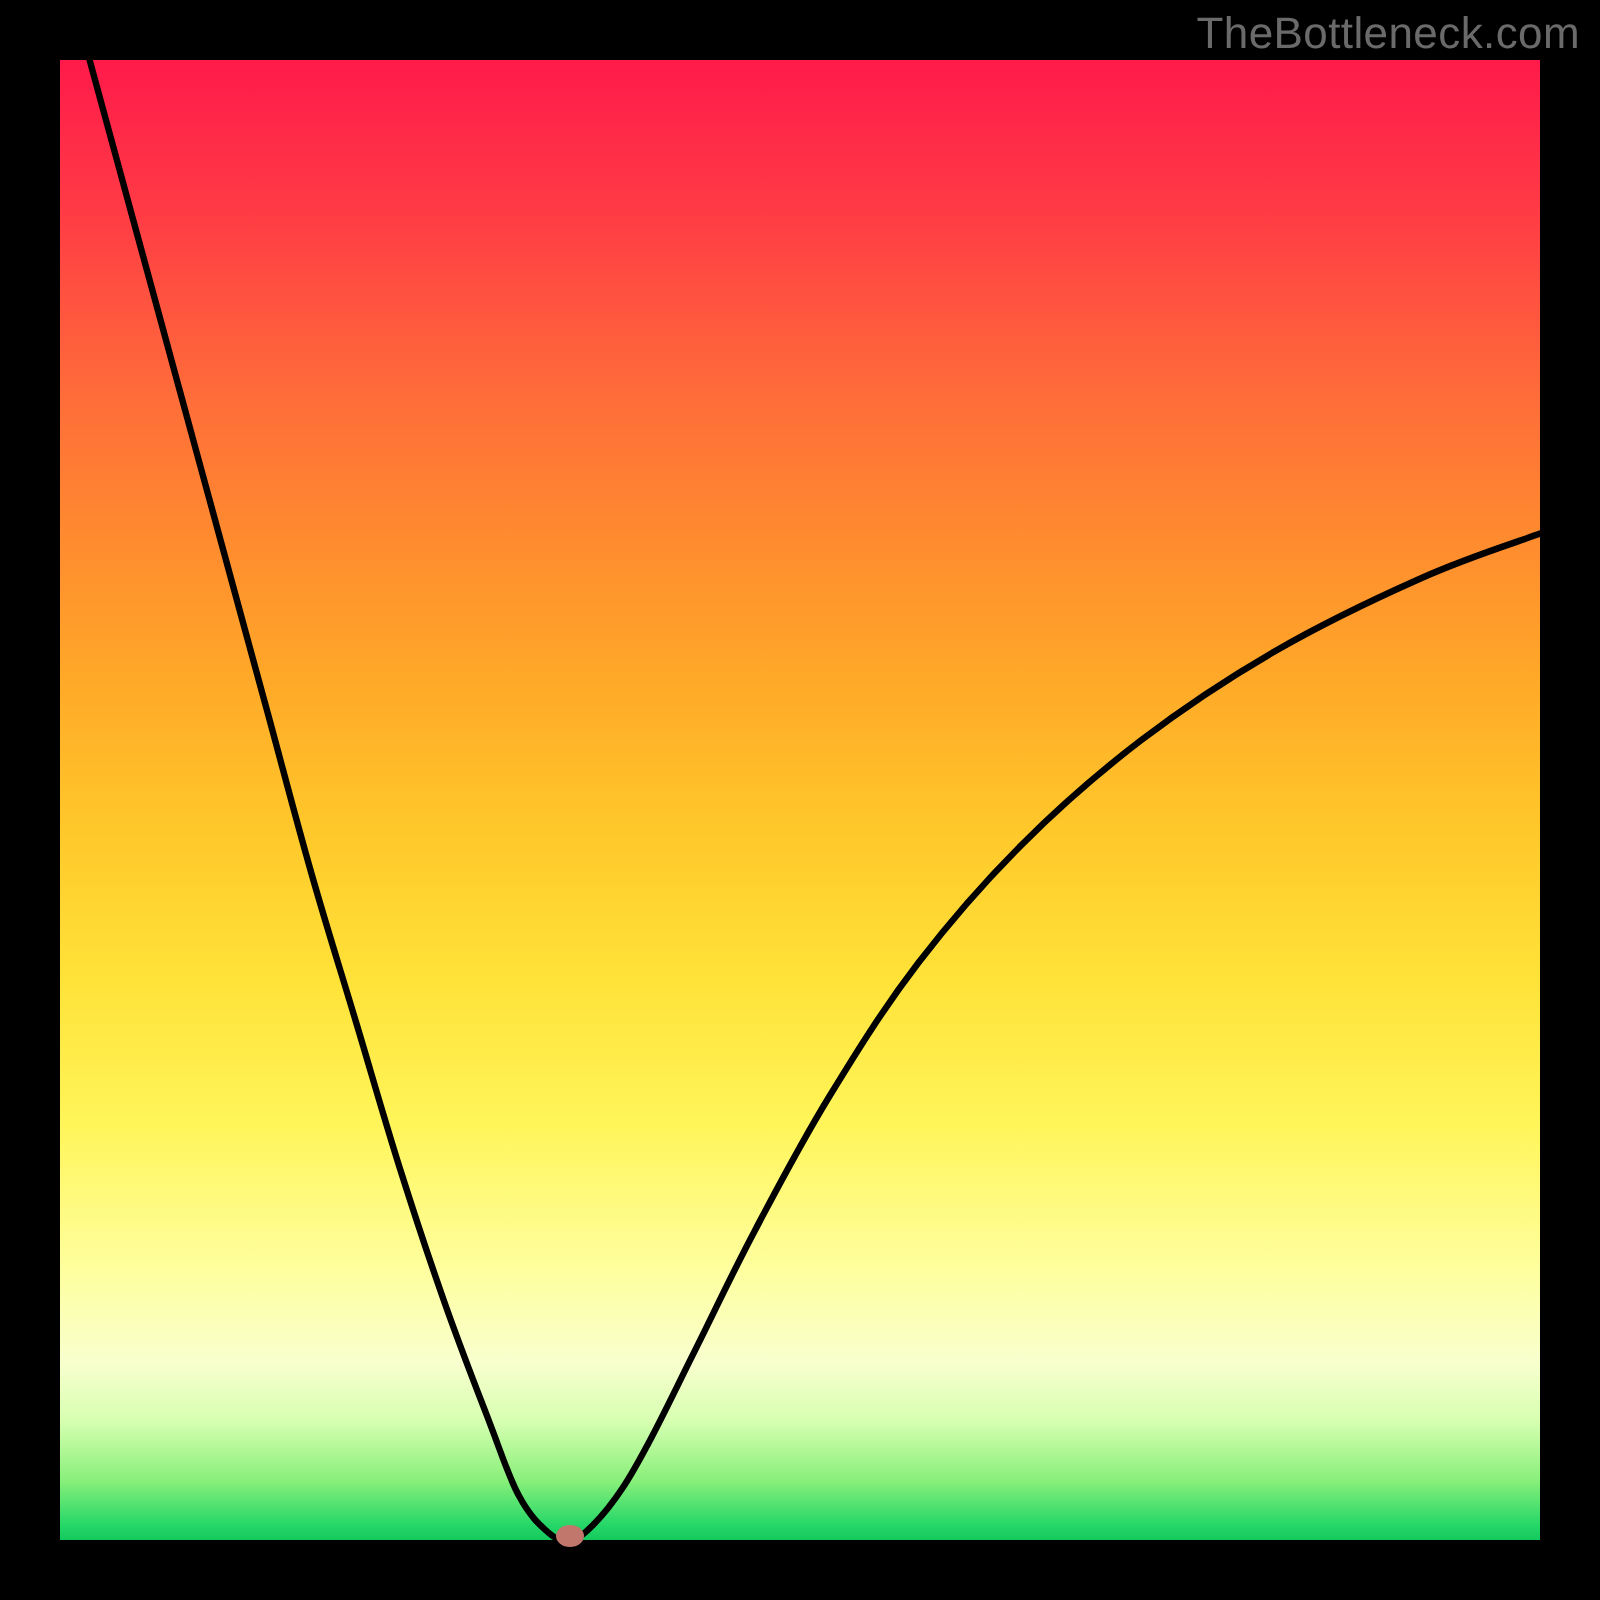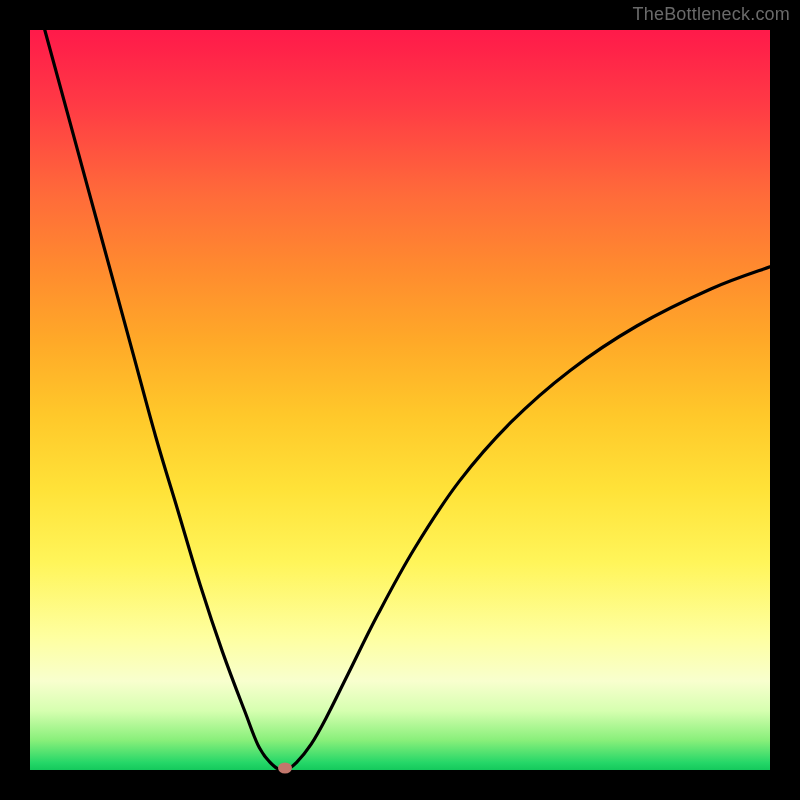--- a/index.html
+++ b/index.html
@@ -15,21 +15,21 @@
     position: relative;
     width: 800px;
     height: 800px;
     background: #000;
   }
   .watermark {
     position: absolute;
     top: 4px;
     right: 10px;
     color: #6a6a6a;
-    font-size: 18px;
+    font-size: 22px;
     font-weight: 500;
     letter-spacing: 0.2px;
     z-index: 20;
     user-select: none;
   }
   .plot-area {
     position: absolute;
     left: 30px;
     top: 30px;
     width: 740px;

